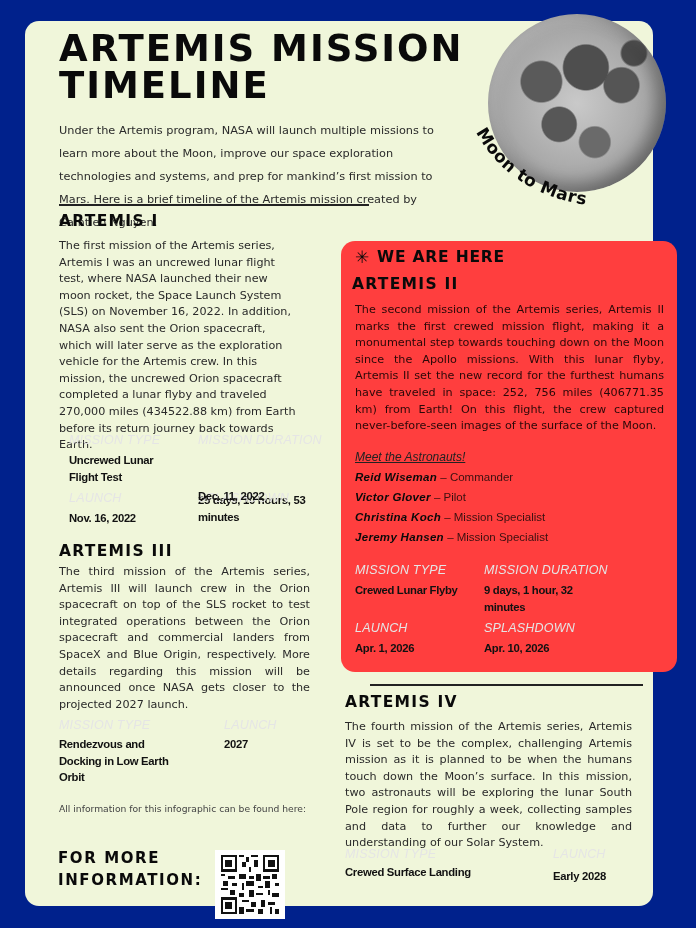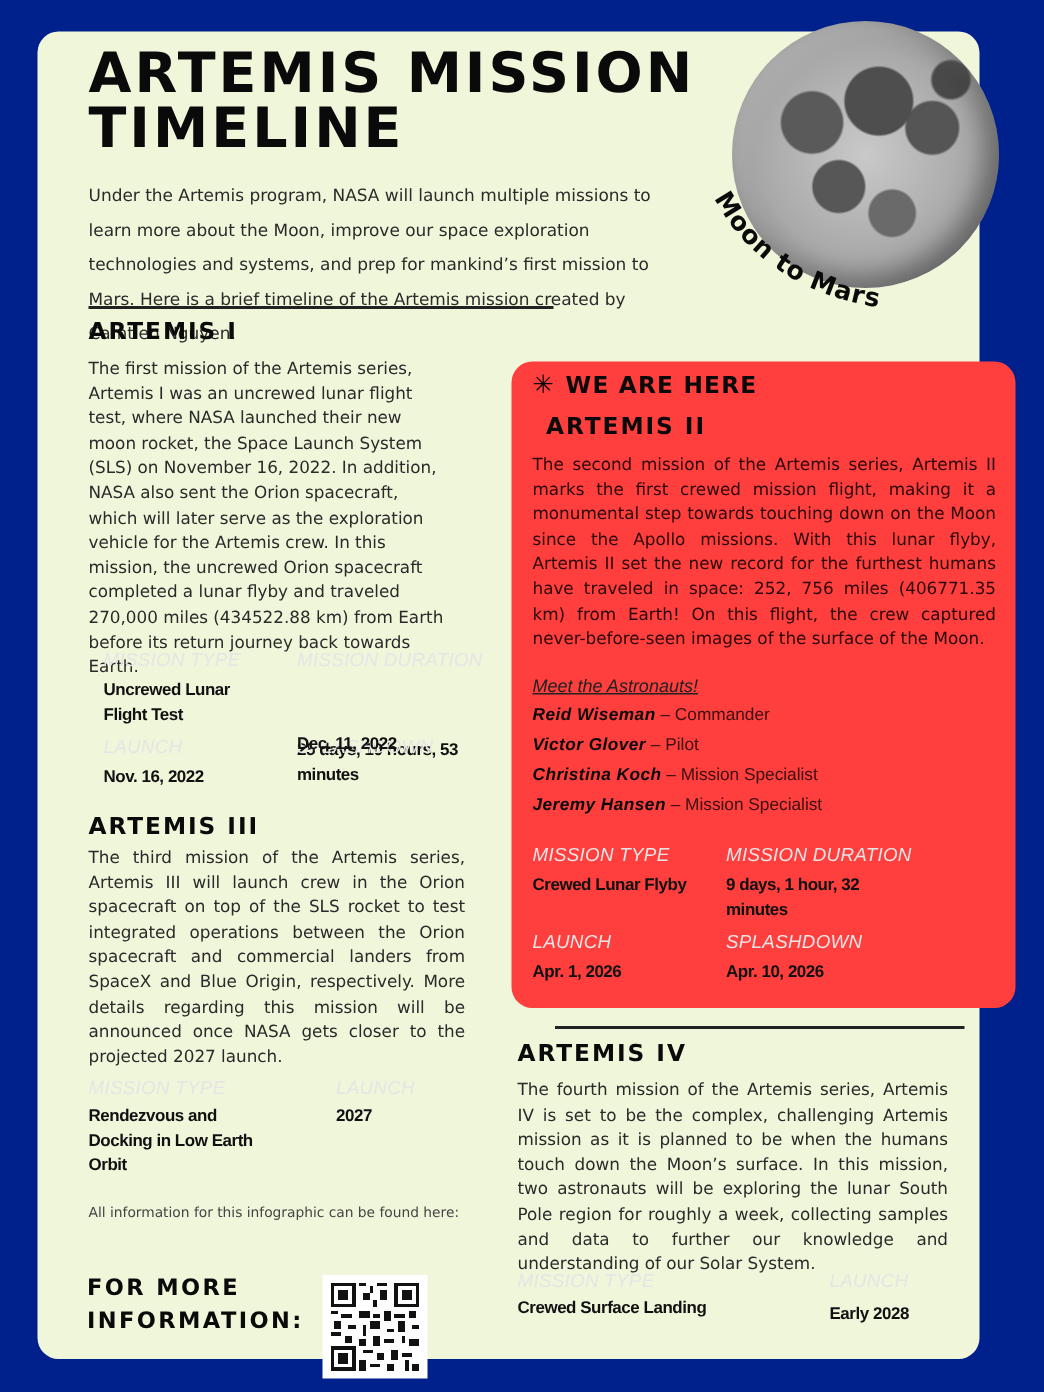--- a/index.html
+++ b/index.html
@@ -253,21 +253,21 @@
         <rect x="23" y="23" width="2" height="2"></rect>
     </g>
   </svg>
 </div>
 
 <div class="red-panel"></div>
 <div class="here-badge">
   <span class="star">✳</span>
   <span>WE ARE HERE</span>
 </div>
-<div class="sec-heading" style="left:364px; top:275px;">ARTEMIS II</div>
+<div class="sec-heading" style="left:352px; top:275px;">ARTEMIS II</div>
 <div class="body-text justify" style="left:355px; top:302px; width:309px; color:#2a0808;">The second mission of the Artemis series, Artemis II marks the first crewed mission flight, making it a monumental step towards touching down on the Moon since the Apollo missions. With this lunar flyby, Artemis II set the new record for the furthest humans have traveled in space: 252, 756 miles (406771.35 km) from Earth! On this flight, the crew captured never-before-seen images of the surface of the Moon.</div>
 
 <div class="astro-head">Meet the Astronauts!</div>
 <div class="astro" style="top:471px;">
   <span class="name">Reid Wiseman</span>
   <span>– Commander</span>
 </div>
 <div class="astro" style="top:491px;">
   <span class="name">Victor Glover</span>
   <span>– Pilot</span>

